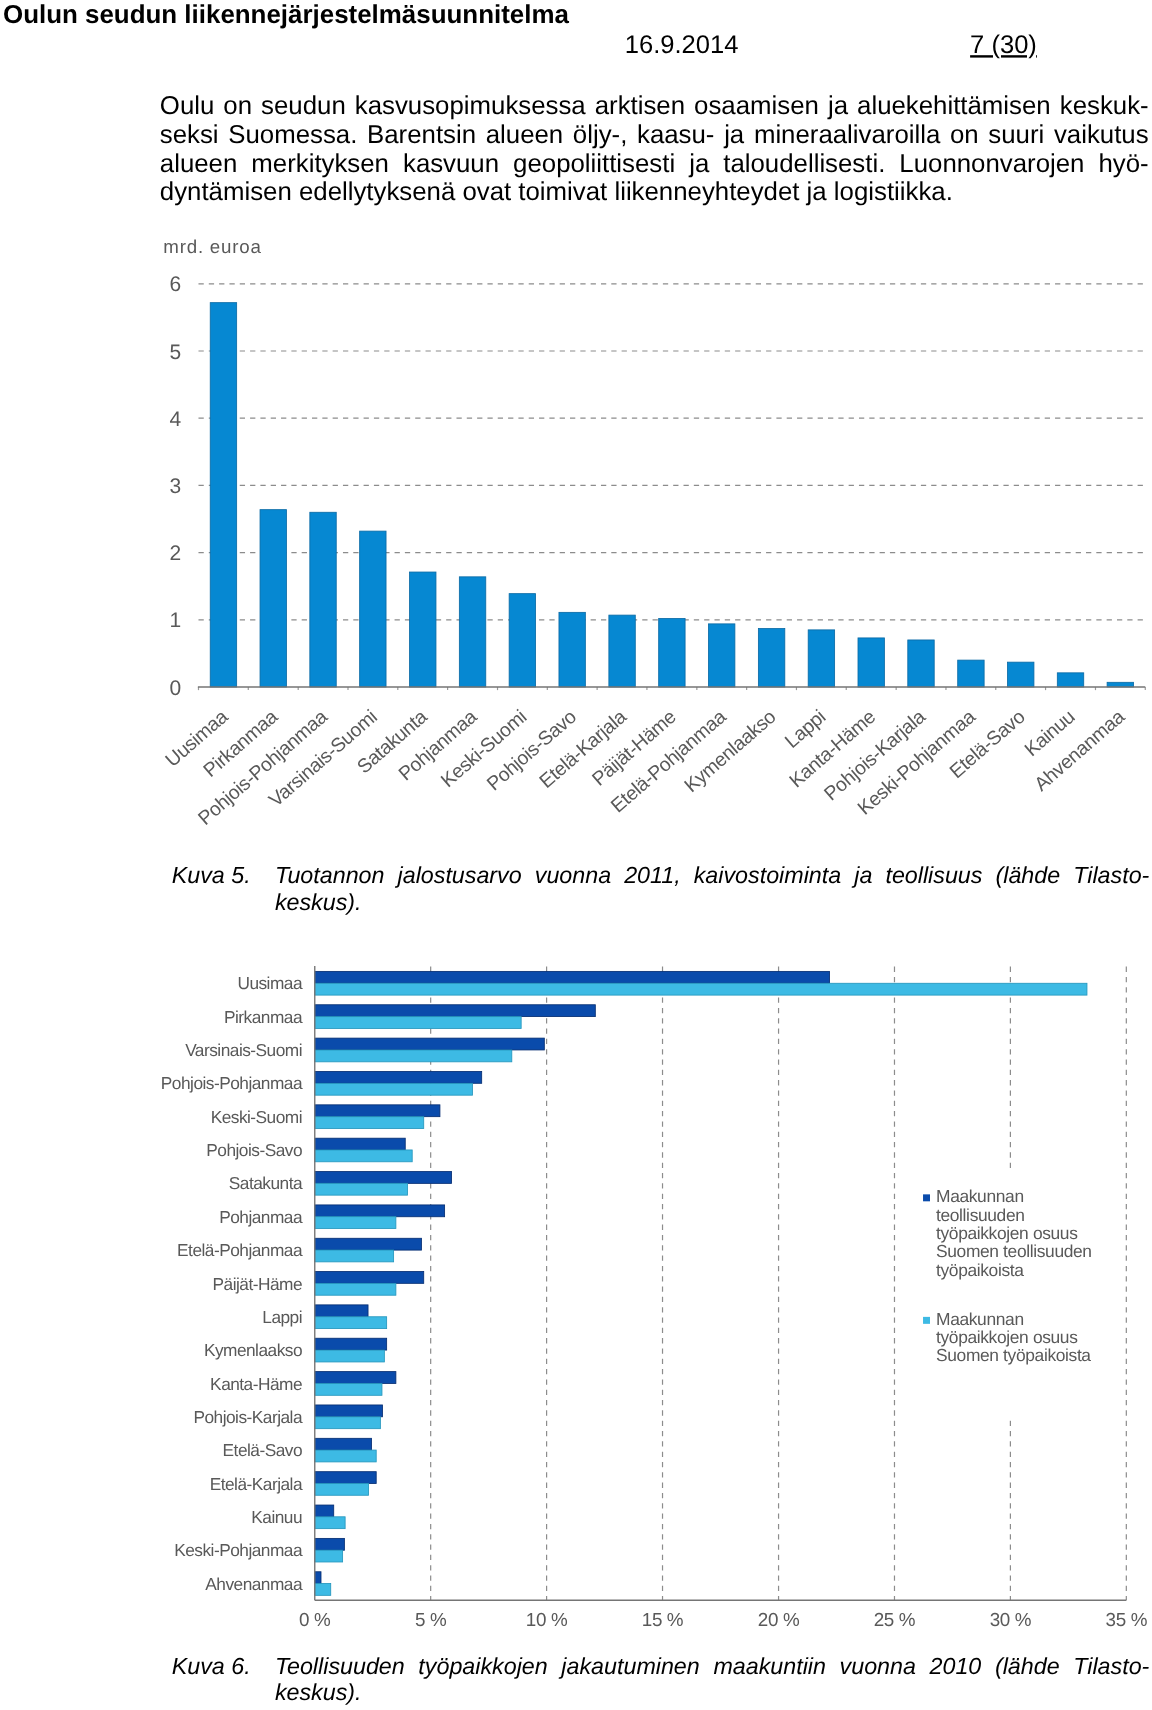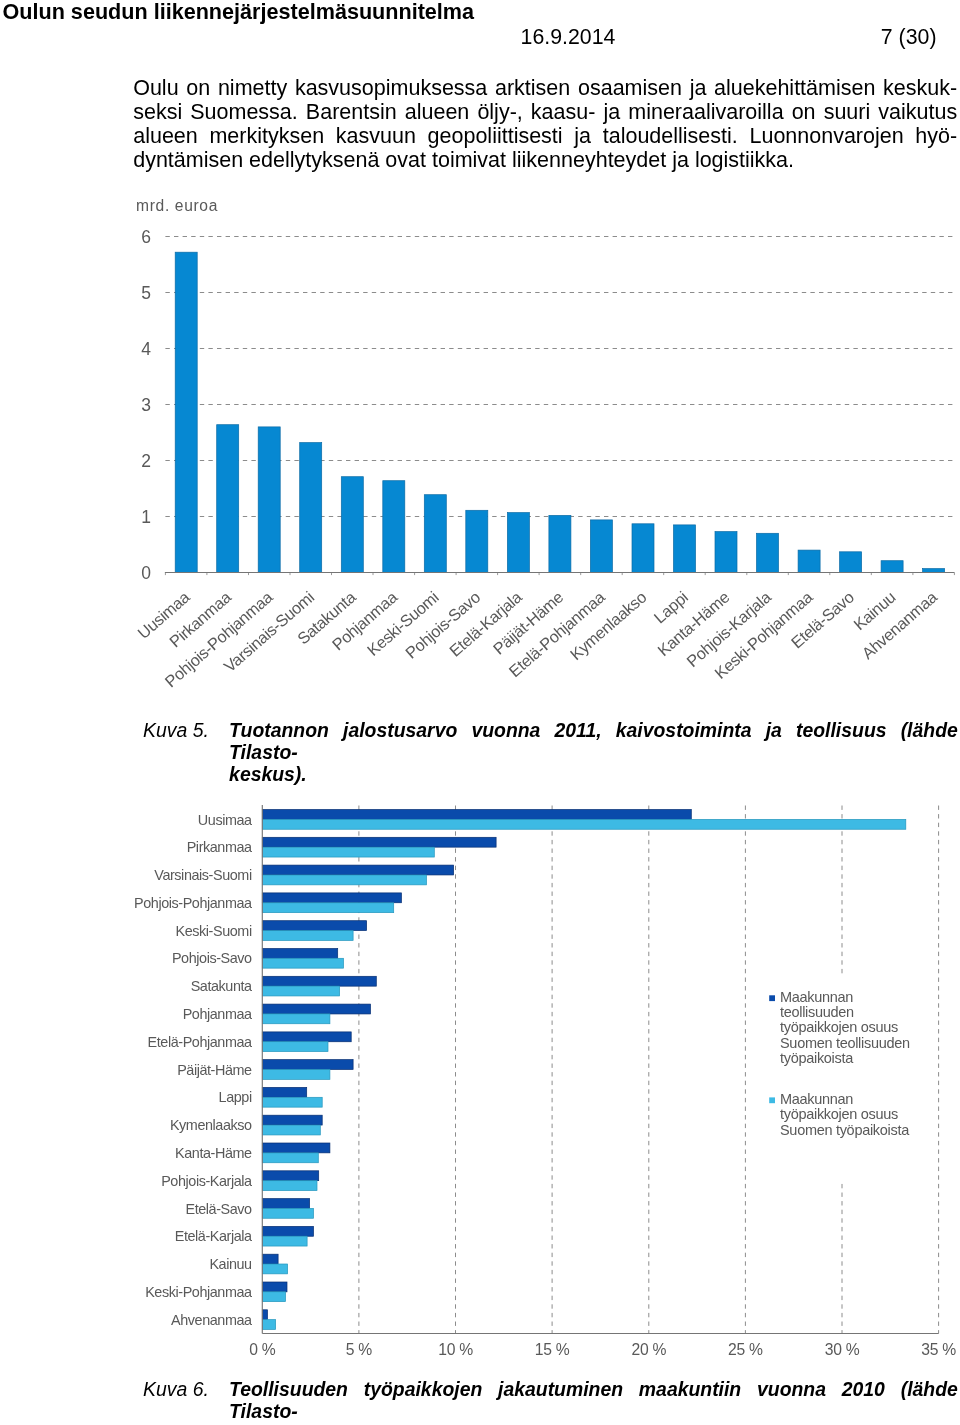--- a/index.html
+++ b/index.html
@@ -1,44 +1,44 @@
 <!DOCTYPE html>
 <html><head>
 <meta charset="utf-8">
 <style>
   html,body{margin:0;padding:0;}
   body{width:960px;height:1425px;background:#fff;font-family:"Liberation Sans",sans-serif;color:#000;overflow:hidden;position:relative;}
   .page{position:relative;width:960px;height:1425px;}
   .hdr-title{position:absolute;left:2.5px;top:-1.3px;font-size:21.6px;font-weight:bold;white-space:nowrap;text-align:center;}
   .hdr-date{position:absolute;left:520.6px;top:24.6px;font-size:21.3px;white-space:nowrap;}
-  .hdr-page{position:absolute;left:736px;top:24.6px;width:200.5px;text-align:right;font-size:21.3px;}
+  .hdr-page{position:absolute;left:736px;top:24.6px;width:200.5px;text-align:center;font-size:21.3px;text-decoration:underline;}
   .para{position:absolute;left:133.2px;top:75.5px;width:824px;font-size:21.5px;line-height:24.3px;}
   .para .ln{display:block;white-space:nowrap;}
   .para .ln.j{text-align:justify;text-align-last:justify;white-space:normal;}
   .figcap{position:absolute;font-size:19.4px;font-style:italic;}
   .figcap .lbl{position:absolute;left:0;top:0;white-space:nowrap;margin-left:12px;}
   .figcap .txt{position:absolute;left:98px;top:0;width:728.7px;line-height:22.1px;}
-  .figcap .txt .ln{display:block;font-weight:bold;}
+  .figcap .txt .ln{display:block;}
   .figcap .txt .ln.j{text-align:justify;text-align-last:justify;}
   svg{display:block;}
   .chart1{position:absolute;left:0px;top:190px;text-align:right;}
   .chart2{position:absolute;left:0px;top:780px;}
   text{font-family:"Liberation Sans",sans-serif;}
 </style>
 </head>
 <body>
 
 <div class="page">
 
   <div class="hdr-title">Oulun seudun liikennejärjestelmäsuunnitelma</div>
   <div class="hdr-date">16.9.2014</div>
   <div class="hdr-page">7 (30)</div>
 
   <div class="para" id="para">
-      <span class="ln j">Oulu on nimetty kasvusopimuksessa arktisen osaamisen ja aluekehittämisen keskuk-</span>
+      <span class="ln j">Oulu on seudun kasvusopimuksessa arktisen osaamisen ja aluekehittämisen keskuk-</span>
       <span class="ln j">seksi Suomessa. Barentsin alueen öljy-, kaasu- ja mineraalivaroilla on suuri vaikutus</span>
       <span class="ln j">alueen merkityksen kasvuun geopoliittisesti ja taloudellisesti. Luonnonvarojen hyö-</span>
       <span class="ln">dyntämisen edellytyksenä ovat toimivat liikenneyhteydet ja logistiikka.</span>
     </div>
 
   <div class="chart1" id="chart1">
       <svg width="960" height="520" viewBox="0 0 960 520">
         <text x="136.1" y="20.599999999999994" font-size="15.6" letter-spacing="0.65" fill="#595959">mrd. euroa</text>
         <text x="150.4" y="388.9" font-size="17.5" letter-spacing="-0.6" fill="#595959" text-anchor="end">0</text>
         <line x1="165.4" y1="326.5" x2="954.4" y2="326.5" stroke="#8c8c8c" stroke-width="1" stroke-dasharray="4.4 4.2"></line>

